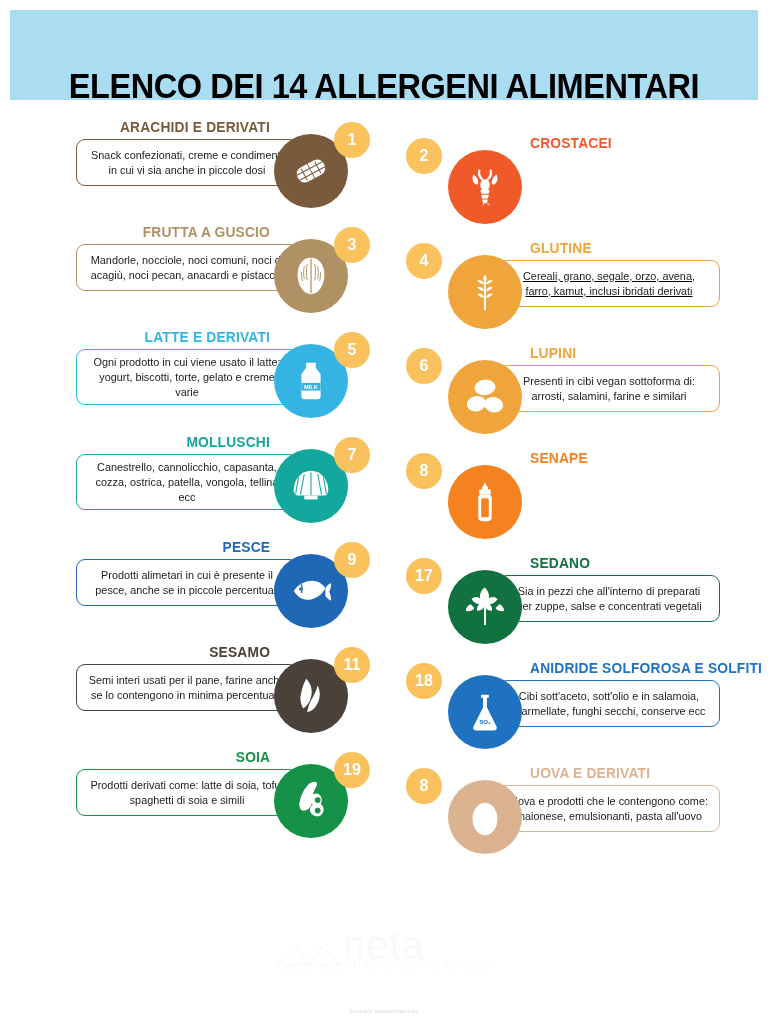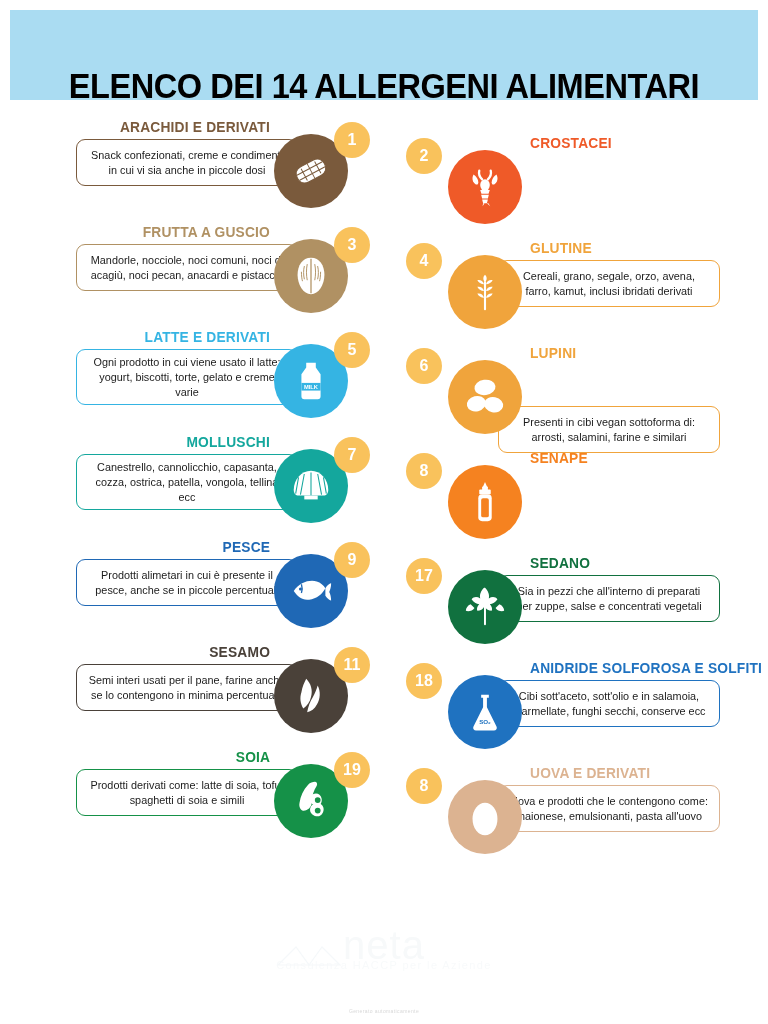--- a/index.html
+++ b/index.html
@@ -248,21 +248,21 @@
         <path d="M24 5c9 0 14 8 14 18s-6 20-14 20S10 33 10 23 15 5 24 5z" fill="white"></path>
         <path d="M24 6v36" stroke="#b09163" stroke-width="1.3"></path>
         <path d="M17 14c-1 4-1 9 0 13M20 12c-1 5-1 11 0 16M28 12c1 5 1 11 0 16M31 14c1 4 1 9 0 13M14 20c0 4 .5 7 1 9M34 20c0 4-.5 7-1 9" stroke="#b09163" stroke-width="1" fill="none" stroke-linecap="round"></path>
       </svg>
           </span>
         </div>
         <div class="badge">3</div>
         <div class="cat-title" style="color: rgb(176, 145, 99);">FRUTTA A GUSCIO</div>
       </div>
       <div class="card right" style="top: 16px;">
-        <div class="bubble" style="border-color: rgb(240, 164, 60);">
+        <div class="bubble" style="border-color: rgb(240, 164, 60); text-decoration: underline;">
           <span>Cereali, grano, segale, orzo, avena, farro, kamut, inclusi ibridati derivati</span>
         </div>
         <div class="disc" style="background: rgb(240, 164, 60);">
           <span>
             <svg viewBox="0 0 48 48" width="46" height="46">
         <path d="M24 6c2 2 2.6 5 0 8-2.6-3-2-6 0-8z" fill="white"></path>
         <g fill="white">
           <path d="M23 16c-3 0-6-1.6-7-4.4 3-.6 6 .6 7 4.4zM25 16c3 0 6-1.6 7-4.4-3-.6-6 .6-7 4.4z"></path>
           <path d="M23 23c-3 0-6-1.6-7-4.4 3-.6 6 .6 7 4.4zM25 23c3 0 6-1.6 7-4.4-3-.6-6 .6-7 4.4z"></path>
           <path d="M23 30c-3 0-6-1.6-7-4.4 3-.6 6 .6 7 4.4zM25 30c3 0 6-1.6 7-4.4-3-.6-6 .6-7 4.4z"></path>
@@ -286,21 +286,21 @@
         <path d="M19 5h10v5l5 7v23a3 3 0 0 1-3 3H17a3 3 0 0 1-3-3V17l5-7z" fill="white"></path>
         <rect x="14" y="26" width="20" height="8" fill="#35b4e3"></rect>
         <text x="24" y="32.4" text-anchor="middle" font-family="Liberation Sans, sans-serif" font-size="6" font-weight="bold" fill="white">MILK</text>
       </svg>
           </span>
         </div>
         <div class="badge">5</div>
         <div class="cat-title" style="color: rgb(53, 180, 227);">LATTE E DERIVATI</div>
       </div>
       <div class="card right" style="top: 16px;">
-        <div class="bubble" style="border-color: rgb(240, 164, 60); margin-top: 41px;">
+        <div class="bubble" style="border-color: rgb(240, 164, 60);">
           <span>Presenti in cibi vegan sottoforma di: arrosti, salamini, farine e similari</span>
         </div>
         <div class="disc" style="background: rgb(240, 164, 60);">
           <span>
             <svg viewBox="0 0 48 48" width="46" height="46">
         <ellipse cx="24" cy="14" rx="11" ry="8" fill="white" transform="rotate(-8 24 14)"></ellipse>
         <ellipse cx="15" cy="31" rx="10" ry="8" fill="white" transform="rotate(-14 15 31)"></ellipse>
         <ellipse cx="33" cy="32" rx="10" ry="8" fill="white" transform="rotate(12 33 32)"></ellipse>
       </svg>
           </span>

